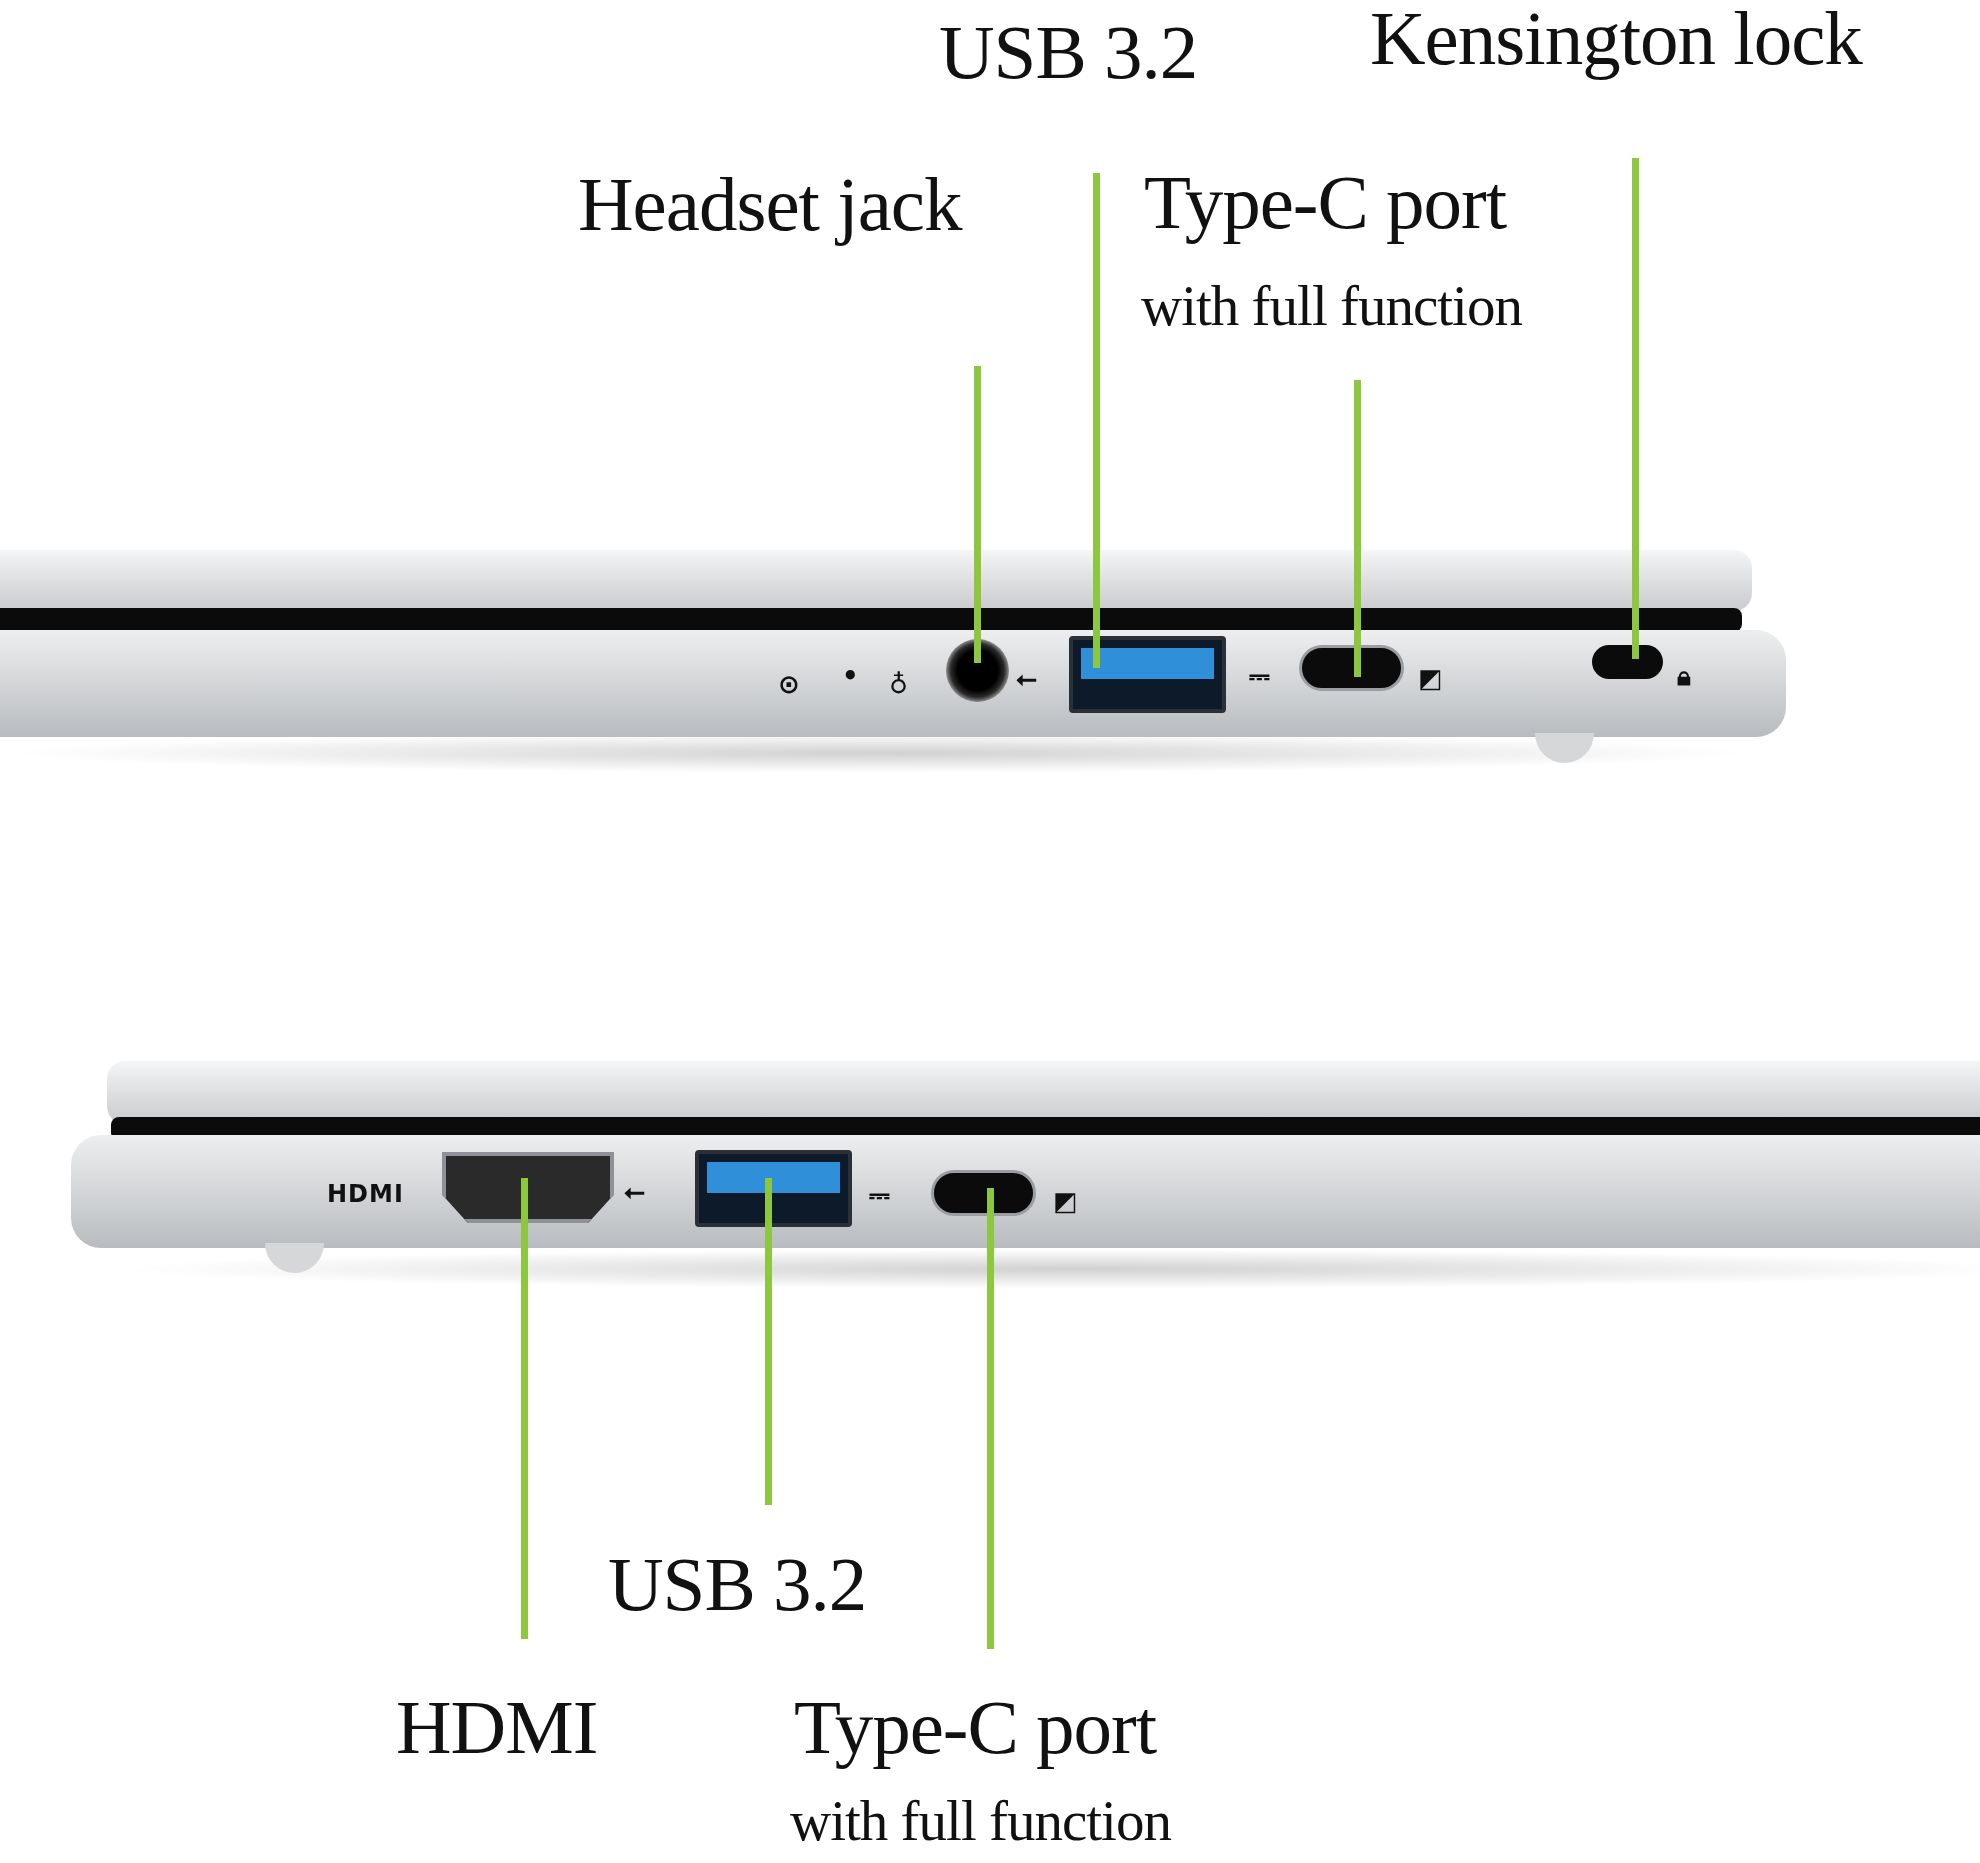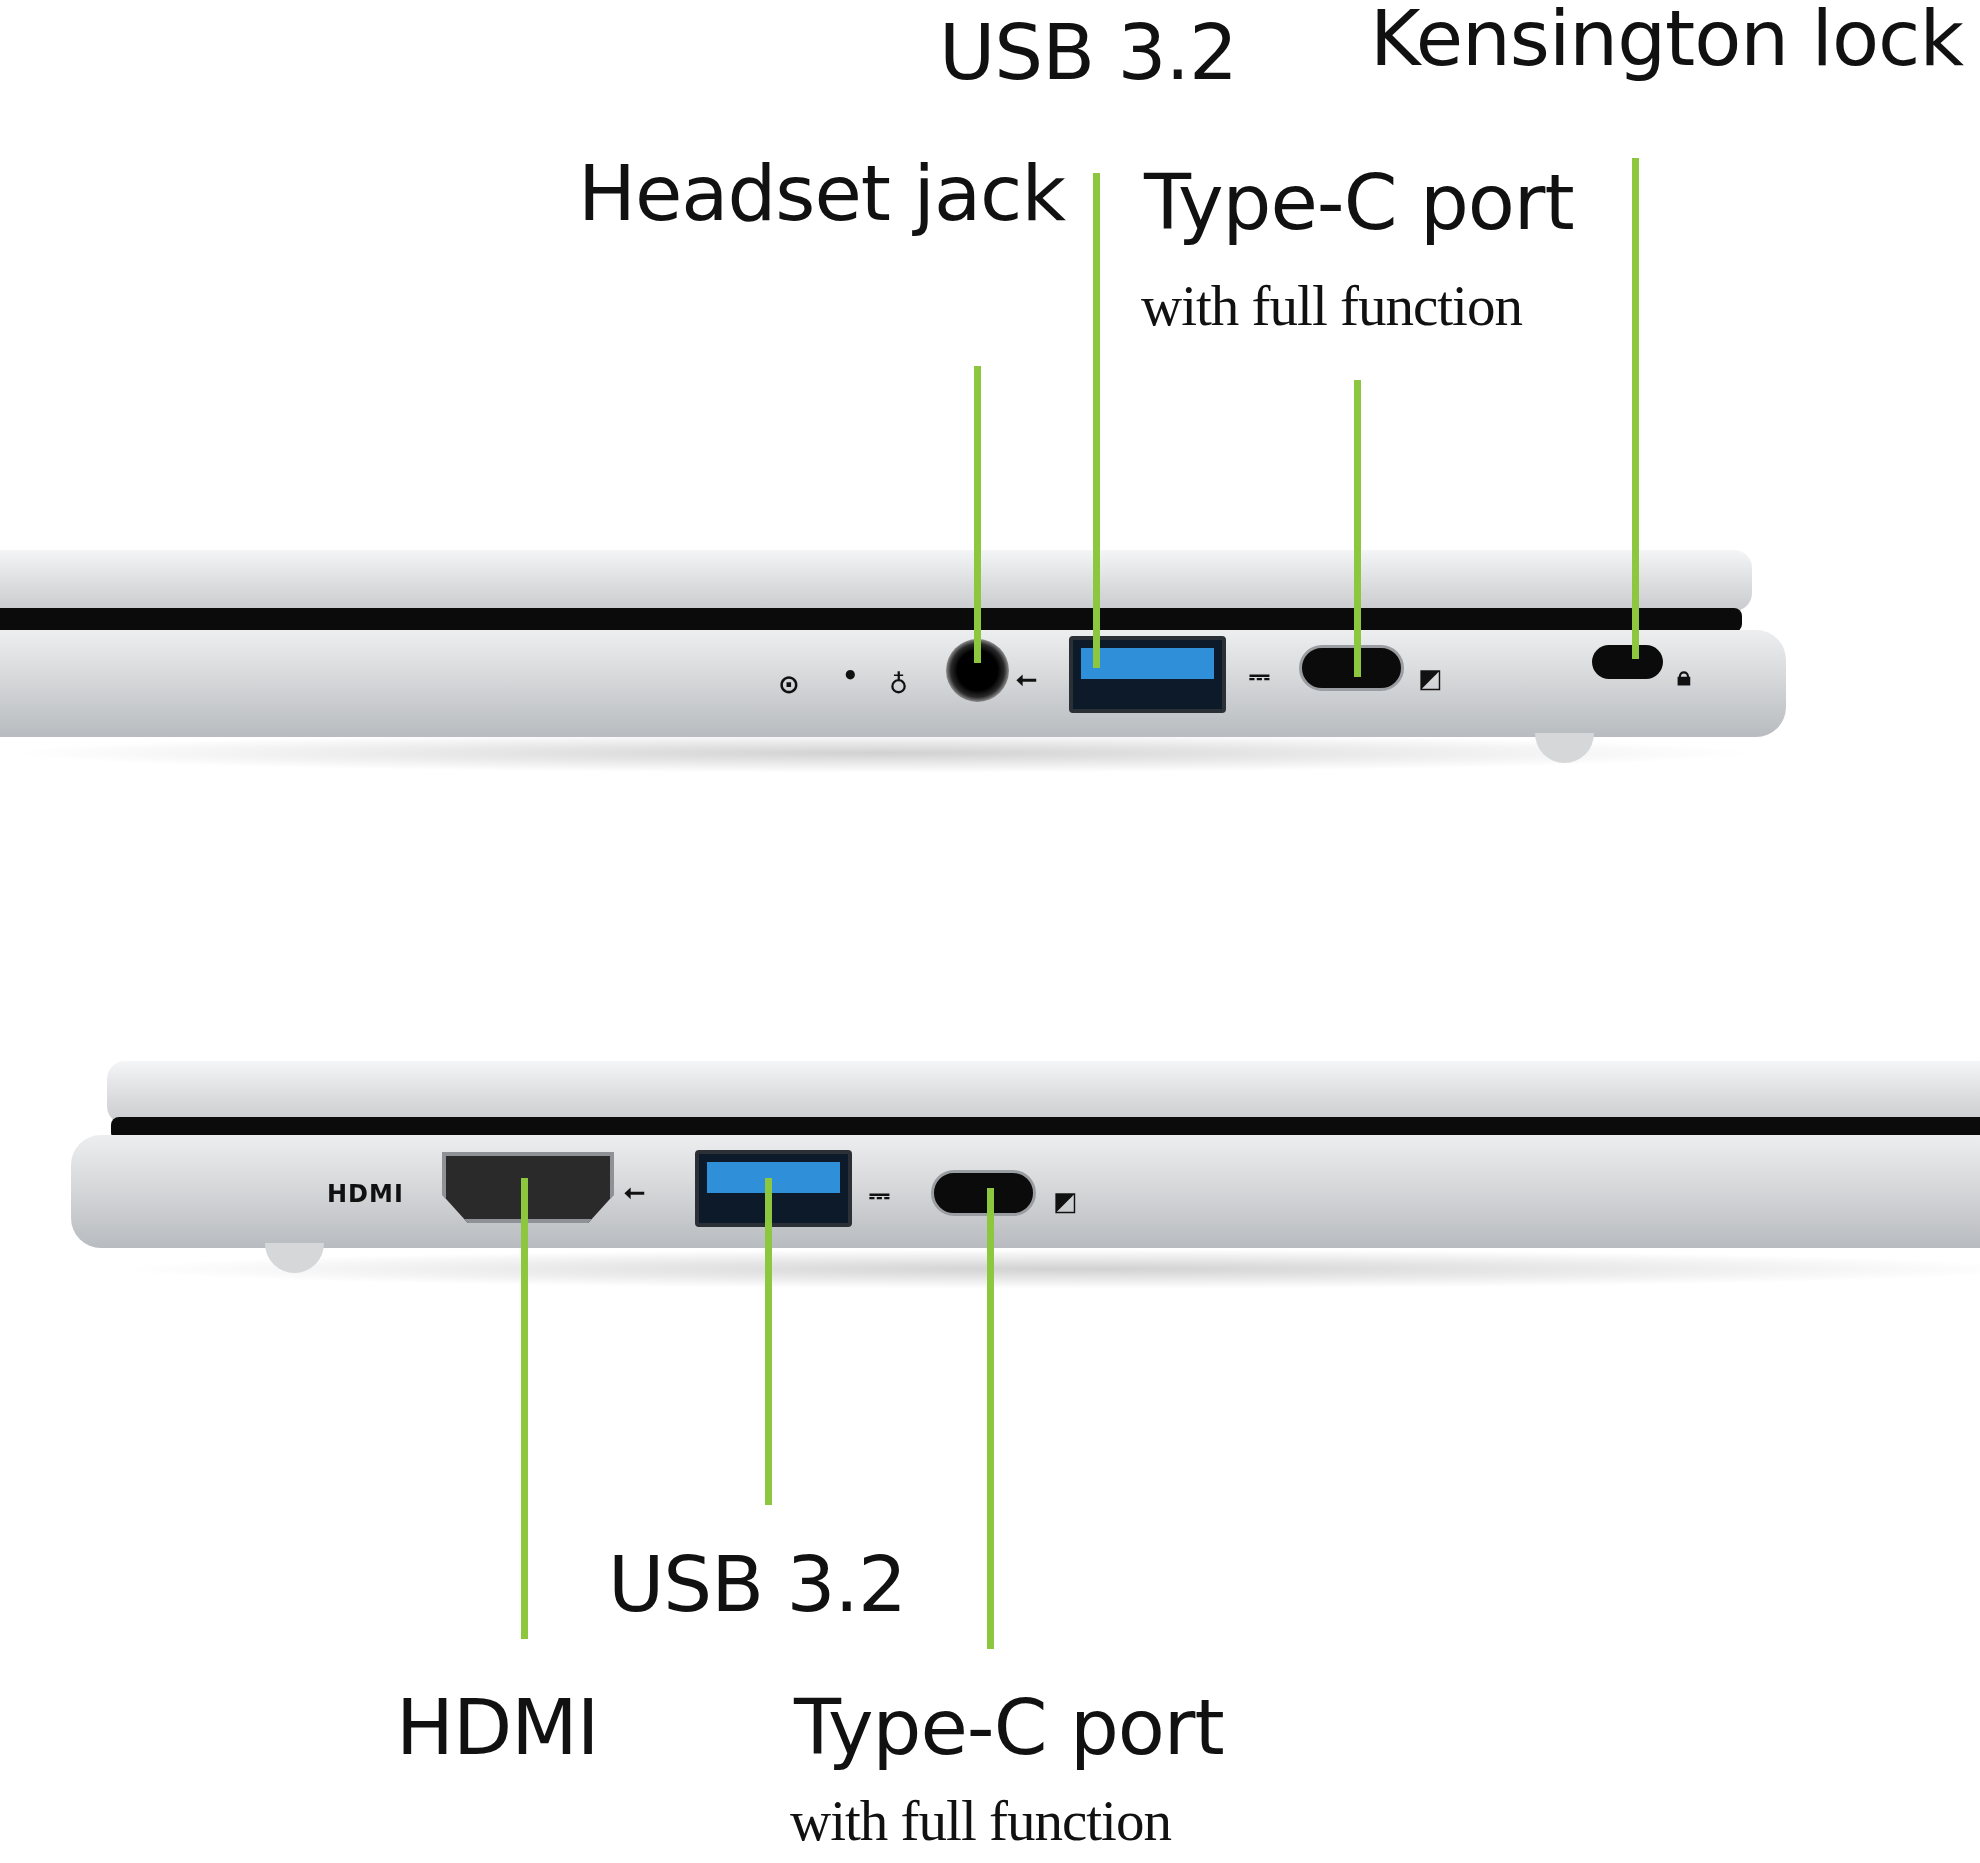--- a/index.html
+++ b/index.html
@@ -1,18 +1,18 @@
 <!DOCTYPE html>
 <html><head>
 <meta charset="utf-8">
 <style>
   html, body { margin:0; padding:0; background:#ffffff; }
   body { width:1980px; height:1863px; position:relative; overflow:hidden; font-family:"DejaVu Sans", sans-serif; color:#111; }
   .label { position:absolute; white-space:nowrap; color:#111; letter-spacing:-1px; }
-  .big { font-size:77px; }
+  .big { font-size:77px;font-family:Liberation Serif, serif; }
   .small { font-size:57px;font-family:Liberation Serif, serif; }
   .leader { position:absolute; width:7px; background:#8dc63f; }
   .lid { position:absolute; background:linear-gradient(#f4f5f6,#d9dbdd 60%,#c9cbce); border-radius:18px; }
   .hinge { position:absolute; background:#0b0b0b; border-radius:8px; }
   .base { position:absolute; background:linear-gradient(#eceeef,#d6d8da 45%,#b8bbbf); border-radius:30px; }
   .shadow { position:absolute; background:radial-gradient(ellipse at center, rgba(0,0,0,0.18), rgba(0,0,0,0) 70%); }
   .foot { position:absolute; width:59px; height:30px; background:#d5d7d9; border-radius:0 0 30px 30px; }
   .usb-a { position:absolute; background:#0d1a2a; border:4px solid #2b2f36; border-radius:4px; }
   .usb-a .blue { position:absolute; left:8px; right:8px; top:8px; height:45%; background:#2f8fd8; }
   .typec { position:absolute; background:#0b0b0b; border-radius:30px; border:3px solid #9a9da1; }
@@ -45,21 +45,21 @@
   <div class="kens" style="left:1592px;top:645px;width:71px;height:34px;"></div>
   <span class="glyph" style="left:1677px;top:661px;">🔒︎</span>
 
   <div class="leader" style="left:974px;top:366px;height:297px;"></div>
   <div class="leader" style="left:1093px;top:173px;height:495px;"></div>
   <div class="leader" style="left:1354px;top:380px;height:297px;"></div>
   <div class="leader" style="left:1632px;top:158px;height:501px;"></div>
 
   <div class="label big" style="left:939px;top:8px;">USB 3.2</div>
   <div class="label big" style="left:1370px;top:-6px;">Kensington lock</div>
-  <div class="label big" style="left:578px;top:149px;">Headset jack</div>
+  <div class="label big" style="left:578px;top:160px;">Headset jack</div>
   <div class="label big" style="left:1144px;top:158px;">Type-C port</div>
   <div class="label small" style="left:1141px;top:273px;">with full function</div>
 </div>
 
 <div>
   <div class="shadow" style="left:109px;top:1249px;width:1931px;height:40px;"></div>
   <div class="lid" style="left:107px;top:1061px;width:1931px;height:63px;"></div>
   <div class="hinge" style="left:111px;top:1117px;width:1931px;height:24px;"></div>
   <div class="base" style="left:71px;top:1135px;width:1970px;height:113px;"></div>
   <div class="foot" style="left:265px;top:1243px;"></div>

